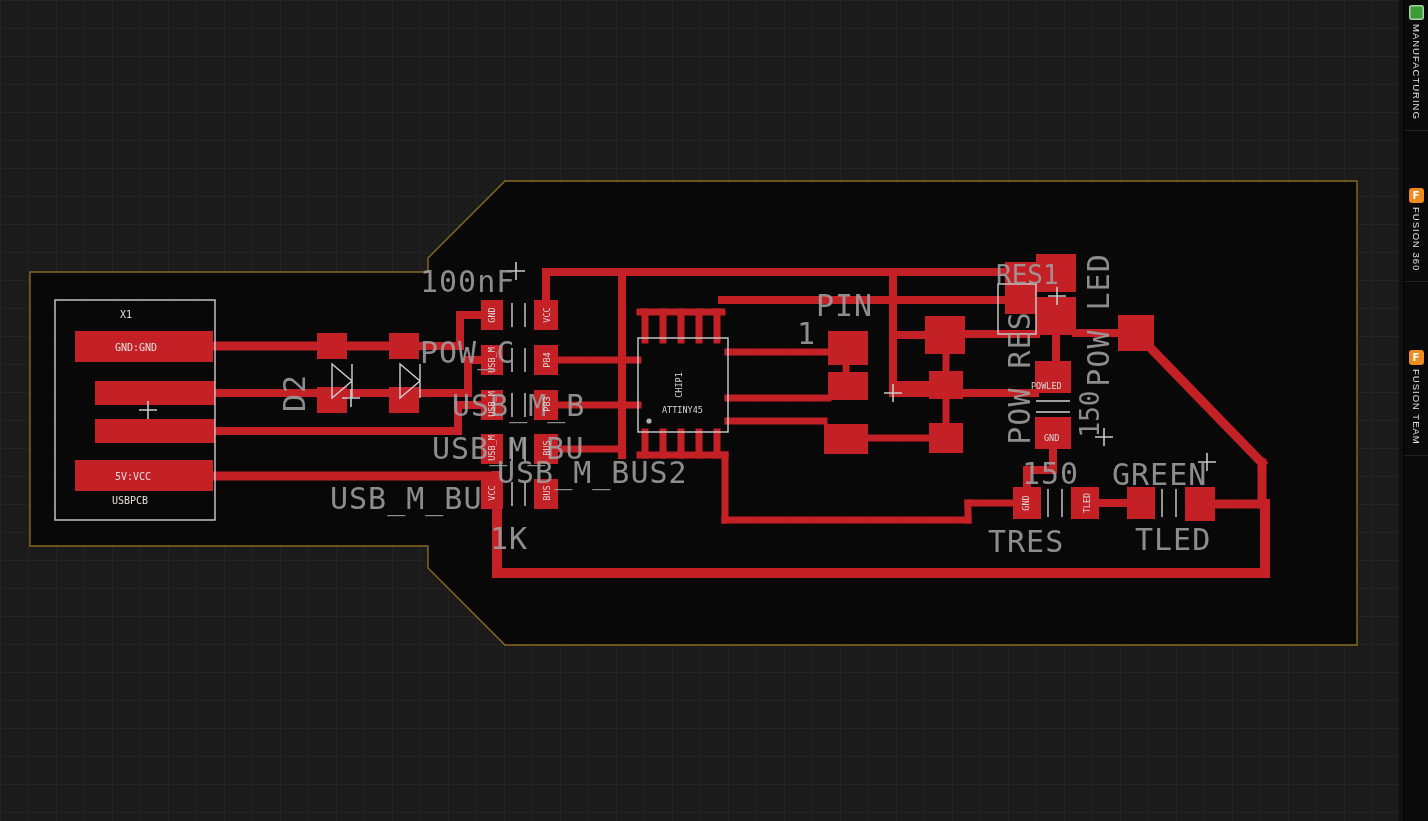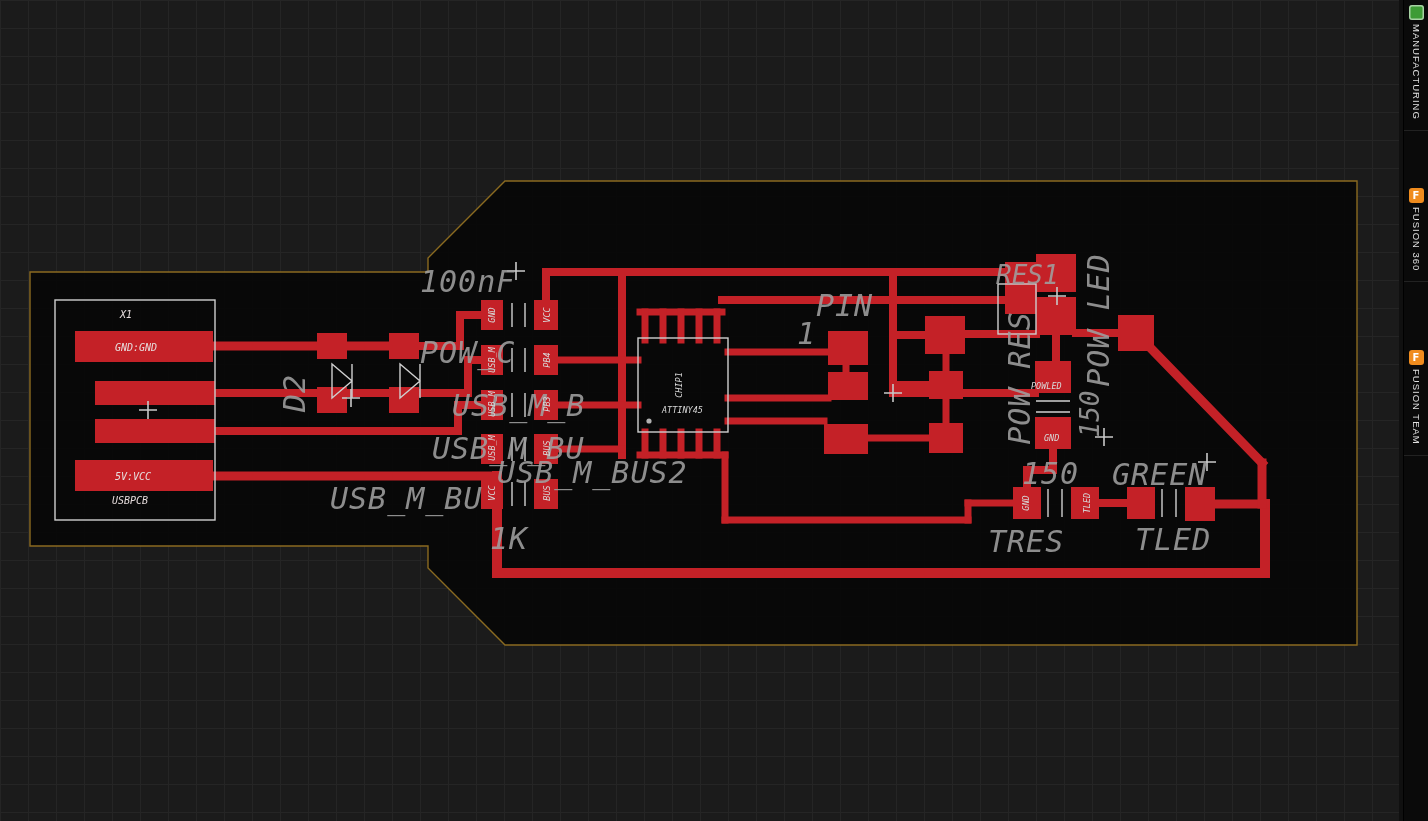--- a/index.html
+++ b/index.html
@@ -4,21 +4,20 @@
 <style>
   html,body{margin:0;padding:0;background:#141414;}
   body{width:1428px;height:821px;position:relative;overflow:hidden;font-family:"DejaVu Sans",sans-serif;}
   .canvas{
     position:absolute;left:0;top:0;width:1404px;height:821px;
     background-color:#1b1b1b;
     background-image:
       linear-gradient(#252525 1px, transparent 1px),
       linear-gradient(90deg,#252525 1px, transparent 1px);
     background-size:28px 28px;
-    font-style:italic;
   }
   .canvas svg{position:absolute;left:0;top:0;}
   
   .cu{stroke:#c42127;fill:none;stroke-linecap:square;}
   .w7{stroke-width:7px}.w8{stroke-width:8px}.w9{stroke-width:9px}.w10{stroke-width:10px}
   .pad{fill:#c42127;}
   
   .silk{stroke:#cfcfcf;fill:none;stroke-width:1.4px;}
   .cross{stroke:#c9c9c9;fill:none;stroke-width:1.6px;}
   text.big{fill:#a0a0a0;font-family:"DejaVu Sans Mono",monospace;font-size:30px;letter-spacing:1px;opacity:.88;}

